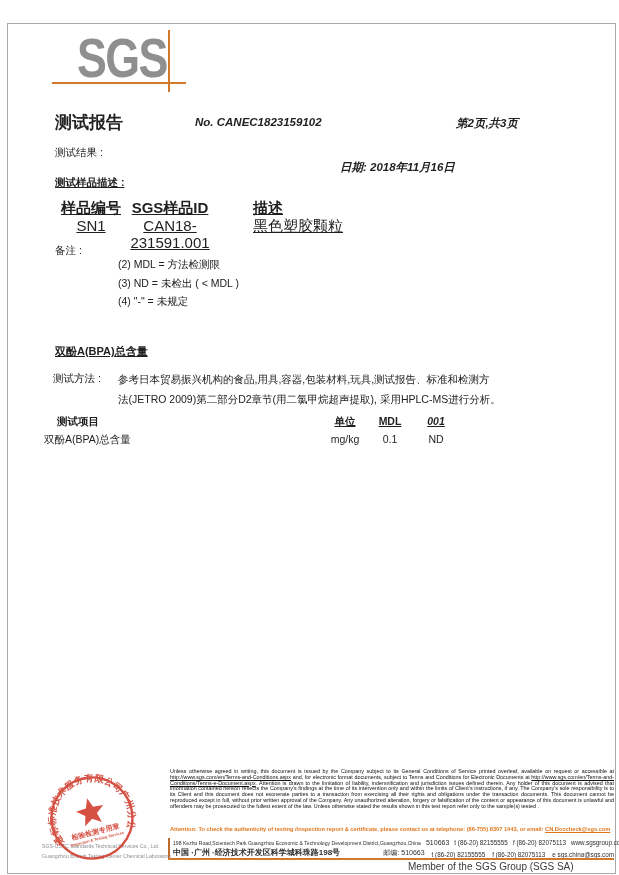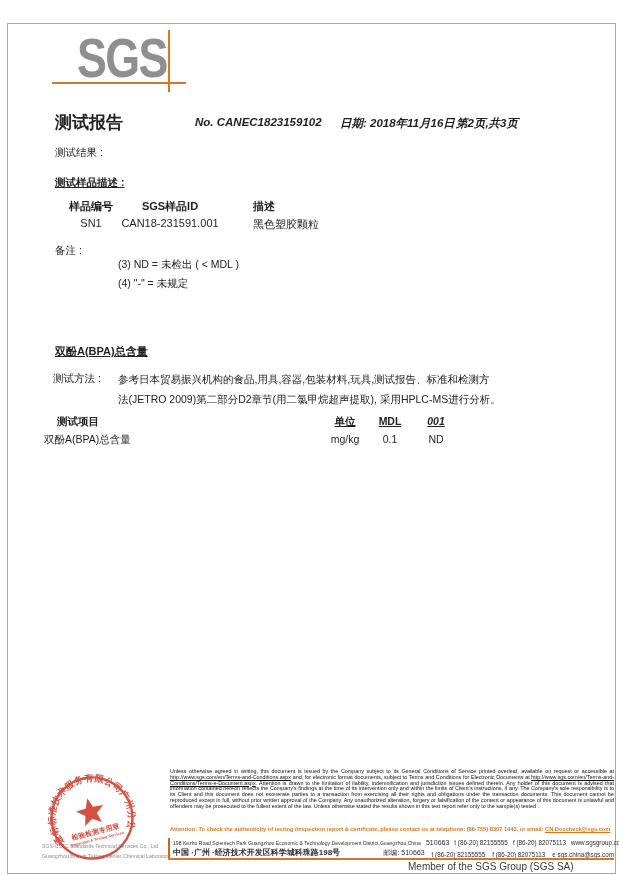--- a/index.html
+++ b/index.html
@@ -8,28 +8,28 @@
   .frame{position:absolute;left:7px;top:23px;right:3px;bottom:1px;border:1px solid #a9a9a9;pointer-events:none;}
 
   
   .logo-text{position:absolute;left:77px;top:33px;height:50px;font-size:56px;line-height:50px;
              font-weight:bold;color:#8f8f8f;letter-spacing:-2px;transform:scaleX(0.80);transform-origin:left bottom;}
   .logo-hline{position:absolute;left:52px;top:82px;width:134px;height:2px;background:#d3772b;}
   .logo-vline{position:absolute;left:168px;top:30px;width:2px;height:62px;background:#d3772b;}
 
   .doc-title{position:absolute;left:55px;top:111px;font-size:17px;font-weight:bold;color:#222;}
   .hdr-meta{position:absolute;top:116px;font-size:11.5px;font-weight:bold;color:#222;font-style:italic;}
-  .m-no{left:195px;} .m-date{left:340px;} .m-page{left:456px;}
+  .m-no{left:195px;} .m-date{left:340px;margin-top:44px;} .m-page{left:456px;}
 
   .body-txt{font-size:10.5px;color:#222;}
   .lbl-results{position:absolute;left:55px;top:146px;}
   .lbl-sampledesc{position:absolute;left:55px;top:176px;font-weight:bold;text-decoration:underline;}
 
   
-  .st-h,.st-r{position:absolute;font-size:11px;}
+  .st-h,.st-r{position:absolute;font-size:15px;text-decoration:underline;}
   .st-h{top:199px;font-weight:bold;}
   .st-r{top:217px;}
   .st-c1{left:51px;width:80px;text-align:center;}
   .st-c2{left:114px;width:112px;text-align:center;}
   .st-c3{left:253px;}
 
   .lbl-notes{position:absolute;left:55px;top:244px;}
   .notes{position:absolute;left:118px;top:255px;font-size:10.5px;line-height:18.6px;color:#222;}
 
   .sec-heading{position:absolute;left:55px;top:344px;font-size:11px;font-weight:bold;text-decoration:underline;color:#222;}
@@ -90,20 +90,21 @@
 
   <div class="st-h st-c1">样品编号</div>
   <div class="st-h st-c2">SGS样品ID</div>
   <div class="st-h st-c3">描述</div>
   <div class="st-r st-c1">SN1</div>
   <div class="st-r st-c2">CAN18-231591.001</div>
   <div class="st-r st-c3">黑色塑胶颗粒</div>
 
   <div class="body-txt lbl-notes">备注 :</div>
   <div class="notes">
+    <div>(2) MDL = 方法检测限</div>
     <div>(3) ND = 未检出 ( &lt; MDL )</div>
     <div>(4) "-" = 未规定</div>
   </div>
 
   <div class="sec-heading">双酚A(BPA)总含量</div>
   <div class="body-txt lbl-method">测试方法 :</div>
   <div class="method-text">
     <div>参考日本贸易振兴机构的食品,用具,容器,包装材料,玩具,测试报告、标准和检测方</div>
     <div>法(JETRO 2009)第二部分D2章节(用二氯甲烷超声提取), 采用HPLC-MS进行分析。</div>
   </div>

